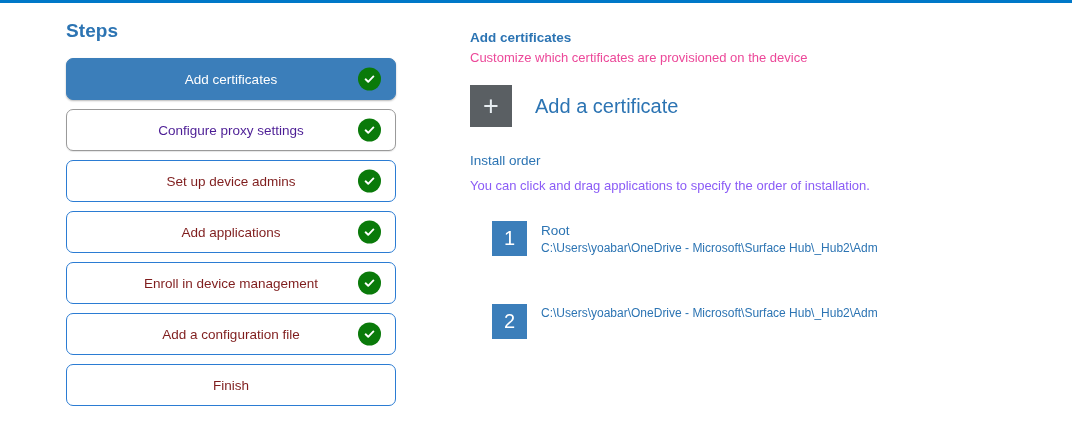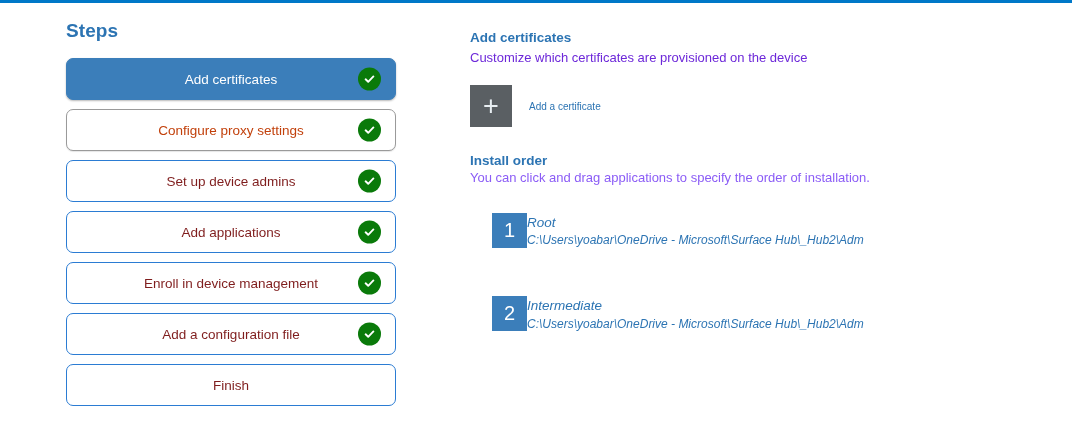--- a/index.html
+++ b/index.html
@@ -66,21 +66,21 @@
     user-select: none;
   }
   .step-item.active {
     background: #3b7eba;
     border-color: #3b7eba;
     color: #ffffff;
     box-shadow: 0 1px 2px rgba(0,0,0,0.28);
   }
   .step-item.muted {
     border-color: #9a9a9a;
-    color: #c2410c;
+    color: #4c1d95;
     box-shadow: 0 1px 1px rgba(0,0,0,0.10);
   }
   .step-label { pointer-events: none; }
   .check-badge {
     position: absolute;
     right: 14px;
     top: 50%;
     transform: translateY(-50%);
     width: 23px;
     height: 23px;
@@ -98,21 +98,21 @@
     padding: 28px 0 0 0;
   }
   .detail-title {
     font-size: 13.5px;
     font-weight: bold;
     color: #2c74b3;
     margin: 0 0 5px 0;
   }
   .detail-sub {
     font-size: 13px;
-    color: #6d28d9;
+    color: #ec4899;
     margin: 0;
     font-weight: normal;
   }
   .add-cert-row {
     display: flex;
     align-items: center;
     margin-top: 20px;
   }
   .plus-tile {
     width: 42px;
@@ -125,32 +125,32 @@
     flex: 0 0 42px;
   }
   .plus-glyph {
     color: #e8eef2;
     font-size: 27px;
     line-height: 1;
     font-weight: 300;
     font-family: "Liberation Sans", sans-serif;
   }
   .add-cert-link {
-    margin-left: 17px;
-    font-size: 10px;
+    margin-left: 23px;
+    font-size: 20px;
     color: #2c74b3;
     cursor: pointer;
   }
 
   .install-order-block { margin-top: 26px; }
   .install-title {
     font-size: 13.5px;
-    font-weight: bold;
-    color: #2c74b3;
-    margin: 0 0 2px 0;
+    font-weight: normal;
+    color: #2c74b3;
+    margin: 0 0 10px 0;
   }
   .install-sub {
     font-size: 13px;
     color: #8b5cf6;
     margin: 0;
   }
   .order-list {
     margin-top: 28px;
     display: flex;
     flex-direction: column;
@@ -167,24 +167,23 @@
     height: 35px;
     background: #3b7eba;
     color: #ffffff;
     font-size: 20px;
     display: flex;
     align-items: center;
     justify-content: center;
     flex: 0 0 35px;
   }
   .order-text {
-    margin-left: 0;
+    margin-left: 14px;
     line-height: 1.35;
     padding-top: 1px;
-    font-style: italic;
   }
   .order-name {
     display: block;
     font-size: 13.5px;
     color: #2c74b3;
   }
   .order-path {
     display: block;
     font-size: 12px;
     color: #2c74b3;
@@ -285,21 +284,20 @@
           <div class="order-num">1</div>
           <div class="order-text">
             <span class="order-name">Root</span>
             <span class="order-path">C:\Users\yoabar\OneDrive - Microsoft\Surface Hub\_Hub2\Adm</span>
           </div>
         </div>
 
         <div class="order-item">
           <div class="order-num">2</div>
           <div class="order-text">
-            <span class="order-name">Intermediate</span>
             <span class="order-path">C:\Users\yoabar\OneDrive - Microsoft\Surface Hub\_Hub2\Adm</span>
           </div>
         </div>
 
       </div>
     </div>
 
   </div>
 </div>
 

